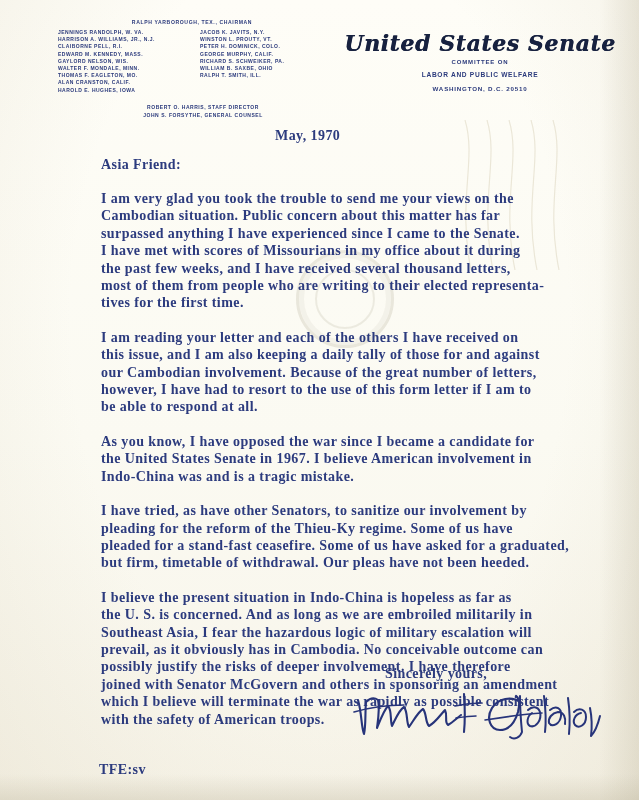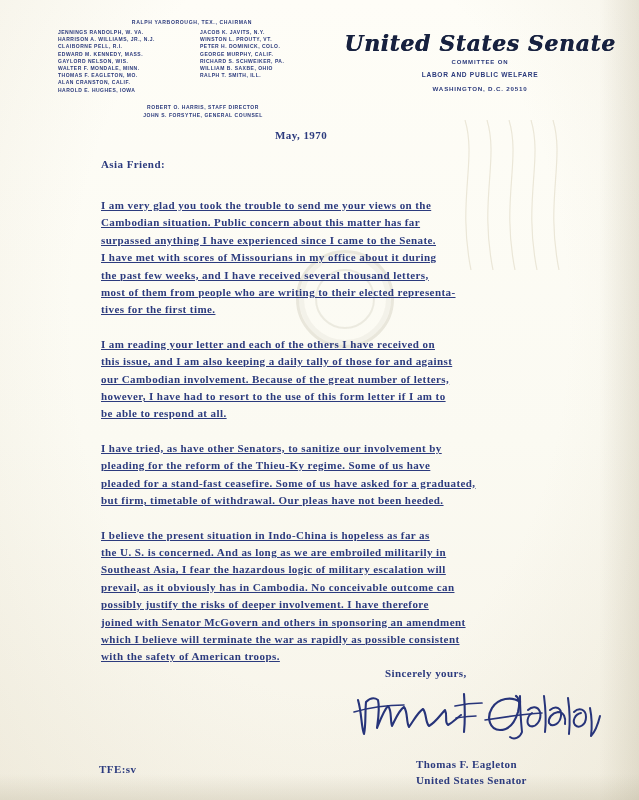--- a/index.html
+++ b/index.html
@@ -160,42 +160,41 @@
     font-weight: bold;
     letter-spacing: 0.8px;
     color: #2b3a7c;
     margin-top: 6px;
   }
 
   
   .typed {
     font-family: "Liberation Serif", serif;
     color: #2c3b7e;
-    font-size: 11px;
+    font-size: 14px;
     letter-spacing: 0.42px;
     line-height: 17.4px;
     font-weight: 600;
   }
   .date {
     position: absolute;
     left: 275px; top: 127px;
   }
   .salutation {
     position: absolute;
     left: 101px; top: 156px;
   }
   .body-block {
     position: absolute;
     left: 101px; top: 190px;
     width: 480px;
   }
   .para {
-    margin: 7px 0 17px 0;
+    margin: 0 0 17px 0;
     white-space: pre-line;
-    text-decoration: underline;
   }
   .closing {
     position: absolute;
     left: 385px; top: 665px; text-align: right;
   }
   .signature {
     position: absolute;
     left: 352px; top: 688px;
     width: 250px;
     height: 58px;
@@ -280,20 +279,23 @@
 surpassed anything I have experienced since I came to the Senate.
 I have met with scores of Missourians in my office about it during
 the past few weeks, and I have received several thousand letters,
 most of them from people who are writing to their elected representa-
 tives for the first time.</p>
     <p class="typed para">I am reading your letter and each of the others I have received on
 this issue, and I am also keeping a daily tally of those for and against
 our Cambodian involvement.  Because of the great number of letters,
 however, I have had to resort to the use of this form letter if I am to
 be able to respond at all.</p>
+    <p class="typed para">As you know, I have opposed the war since I became a candidate for
+the United States Senate in 1967.  I believe American involvement in
+Indo-China was and is a tragic mistake.</p>
     <p class="typed para">I have tried, as have other Senators, to sanitize our involvement by
 pleading for the reform of the Thieu-Ky regime.  Some of us have
 pleaded for a stand-fast ceasefire.  Some of us have asked for a graduated,
 but firm, timetable of withdrawal.  Our pleas have not been heeded.</p>
     <p class="typed para">I believe the present situation in Indo-China is hopeless as far as
 the U. S. is concerned.  And as long as we are embroiled militarily in
 Southeast Asia, I fear the hazardous logic of military escalation will
 prevail, as it obviously has in Cambodia.  No conceivable outcome can
 possibly justify the risks of deeper involvement.  I have therefore
 joined with Senator McGovern and others in sponsoring an amendment
@@ -323,20 +325,16 @@
       <path d="M192 8 C 194 24, 194 36, 193 44" stroke-width="2.0"></path>
       <path d="M198 22 C 204 17, 210 20, 209 28 C 208 36, 200 40, 197 35
                C 196 30, 200 25, 206 24 C 212 24, 214 30, 213 36" stroke-width="2.0"></path>
       <path d="M216 10 C 218 24, 218 36, 217 46" stroke-width="2.0"></path>
       <path d="M222 24 C 227 19, 234 21, 234 29 C 234 37, 227 41, 223 37
                C 220 33, 223 26, 229 25" stroke-width="2.0"></path>
       <path d="M238 20 C 240 30, 240 40, 239 48 C 243 44, 246 36, 248 28" stroke-width="2.0"></path>
     </g>
   </svg>
 
-  <div class="typed signame">
-    <div>Thomas F.  Eagleton</div>
-    <div>United States Senator</div>
-  </div>
 
   <div class="typed initials">TFE:sv</div>
 
 </div>
 
 </body></html>

